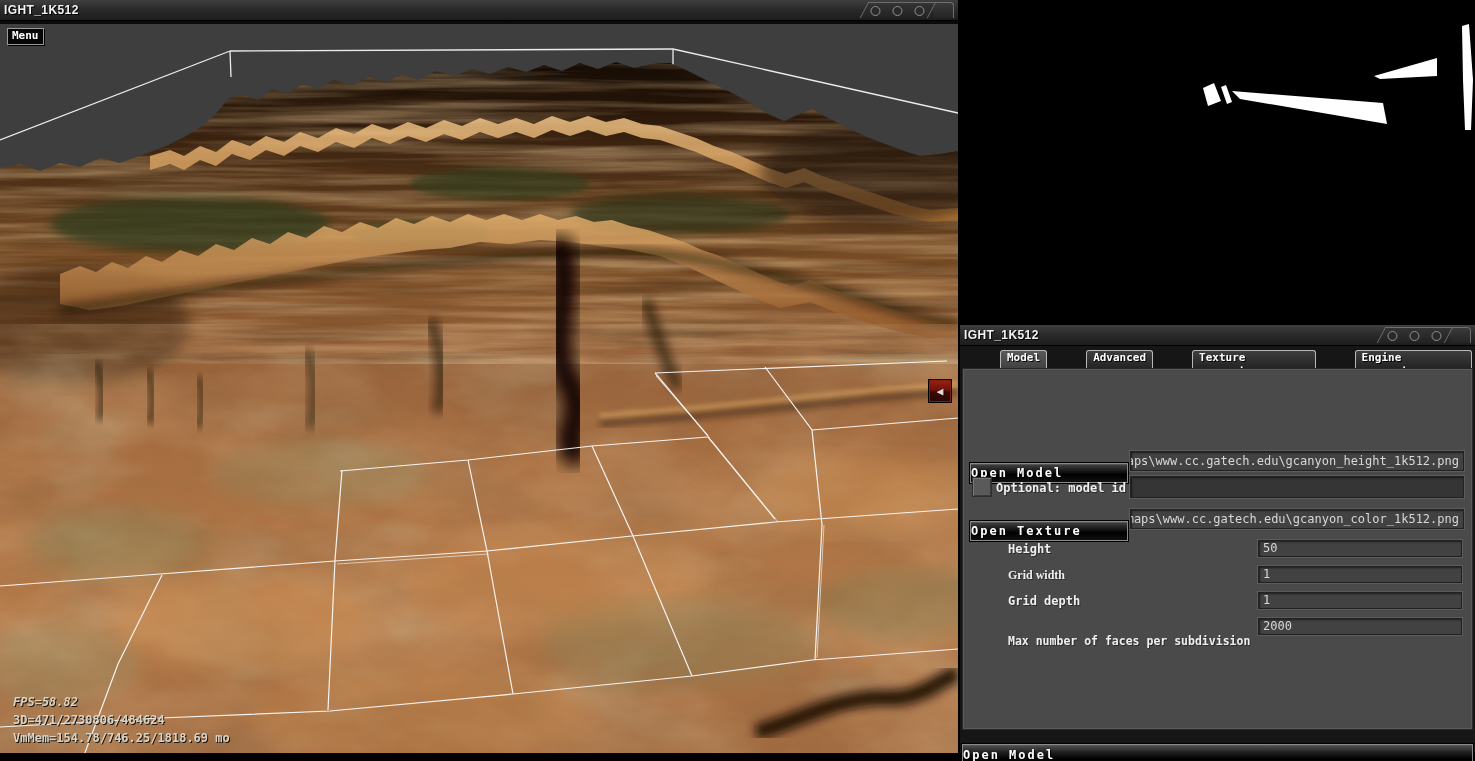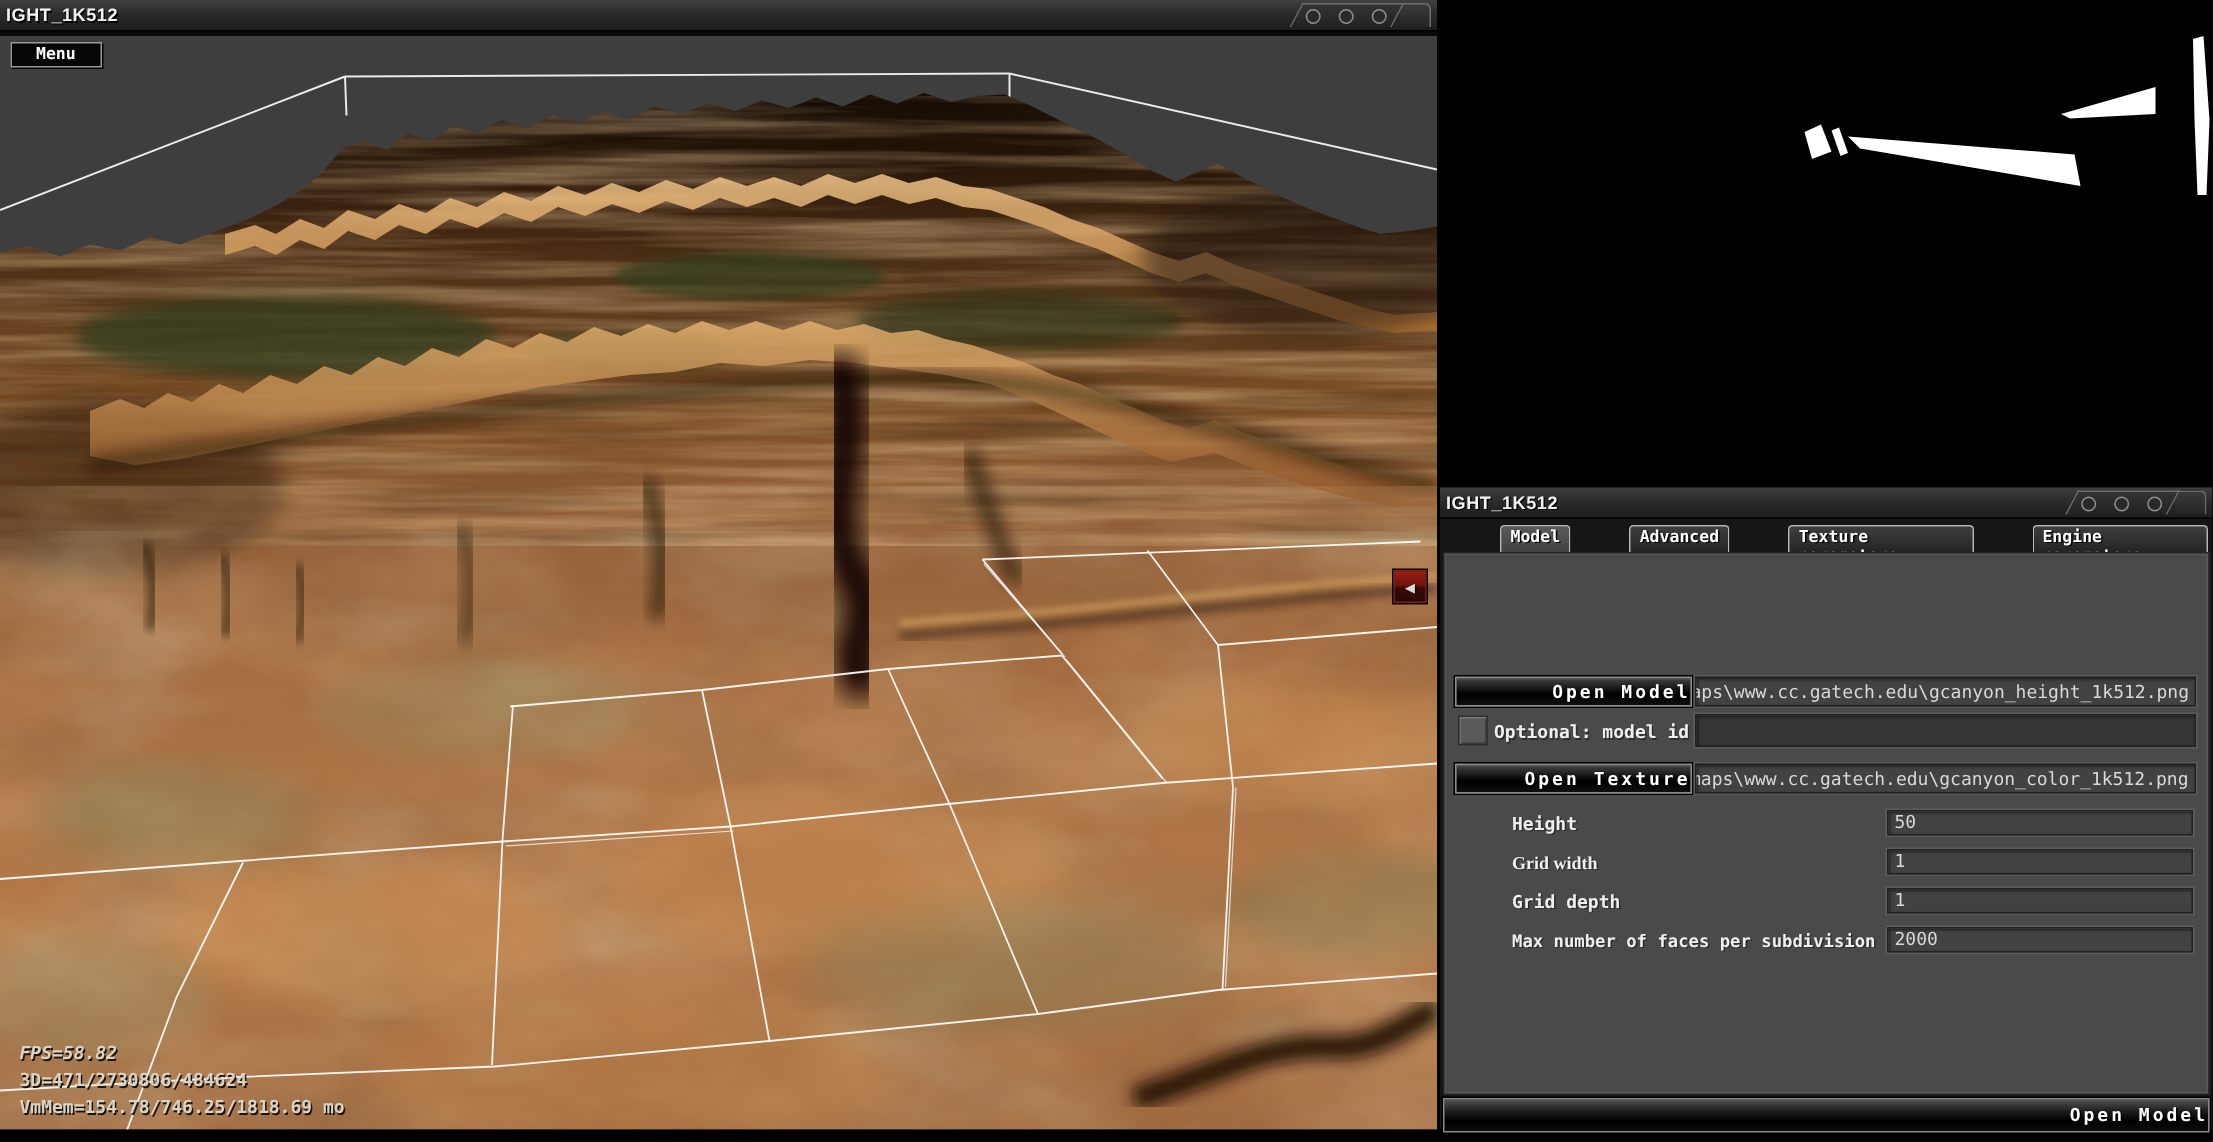--- a/index.html
+++ b/index.html
@@ -16,21 +16,21 @@
     background:linear-gradient(180deg,#343434,#222);border:1px solid #6e6e6e;border-bottom:none;
     transform:skewX(-28deg);display:flex;align-items:center;justify-content:space-around;}
   .c-circle{width:8px;height:8px;border:1px solid #909090;border-radius:50%;
     background:#2a2a2a;transform:skewX(28deg);}
   .ctrl-tail{position:absolute;right:4px;top:2px;width:20px;height:15px;
     background:linear-gradient(180deg,#3a3a3a,#242424);border:1px solid #6e6e6e;border-bottom:none;border-left:none;
     border-radius:0 4px 0 0;}
   
   #left-window{position:absolute;left:0;top:0;width:958px;height:753px;background:#0a0a0a;}
   #viewport{position:absolute;left:0;top:24px;width:958px;height:729px;background:#3e3e3e;overflow:hidden;}
-  #menu-button{position:absolute;left:7px;top:4px;padding:0 16px;height:15px;line-height:14px;
+  #menu-button{position:absolute;left:7px;top:4px;padding:0 4px;height:15px;line-height:14px;
     background:#060606;color:#fff;font:bold 11px "DejaVu Sans Mono",monospace;
     border:1px solid #9a9a9a;box-shadow:1px 1px 0 #000;cursor:default;}
   .stats{position:absolute;left:13px;color:#d9d3c6;font:bold 12px "DejaVu Sans Mono",monospace;
     text-shadow:1px 1px 0 rgba(0,0,0,.85);white-space:pre;}
   #collapse-button{position:absolute;left:928px;top:355px;width:22px;height:22px;
     background:linear-gradient(180deg,#a01d12 0%,#6e140c 45%,#3a0a05 55%,#2a0703 100%);
     border:1px solid #000;box-shadow:inset 0 0 0 1px #7e2018;
     display:flex;align-items:center;justify-content:center;cursor:pointer;}
   #collapse-button .tri{color:#dcdcdc;font-size:11px;line-height:11px;text-shadow:1px 1px 0 #200;}
   
@@ -39,21 +39,21 @@
   .tab{height:17px;padding:0 6px;margin-right:3px;line-height:16px;
     background:linear-gradient(180deg,#3e3e3e,#242424);
     border:1px solid #b8b8b8;border-bottom:none;border-radius:3px 3px 0 0;
     color:#fff;font:bold 11px "DejaVu Sans Mono",monospace;text-shadow:1px 1px 0 #000;cursor:pointer;margin-left:36px;}
   .tab.active{background:linear-gradient(180deg,#5a5a5a,#424242);}
   #tab-content{position:absolute;left:2px;top:43px;width:509px;height:360px;
     background:#4a4a4a;border:1px solid #282828;box-shadow:inset 0 0 0 1px #5a5a5a;}
   .btn3d{position:absolute;background:linear-gradient(180deg,#444 0%,#161616 40%,#000 60%,#101010 100%);
     border:1px solid #8a8a8a;box-shadow:0 0 0 1px #000,inset 0 1px 0 #555;
     color:#fff;font:bold 12px "DejaVu Sans Mono",monospace;letter-spacing:2px;
-    text-align:right;cursor:pointer;text-shadow:1px 1px 0 #000;}
+    text-align:left;cursor:pointer;text-shadow:1px 1px 0 #000;margin-top:12px;}
   .field{position:absolute;background:#424242;border:1px solid #222;
     box-shadow:inset 1px 1px 2px rgba(0,0,0,.55),0 0 0 1px #5c5c5c;
     color:#d8d8d8;font:12px "DejaVu Sans Mono",monospace;
     padding:0 4px;white-space:nowrap;overflow:hidden;cursor:text;}
   .field.rightclip{direction:rtl;text-align:left;}
   .field.rightclip span{direction:ltr;unicode-bidi:bidi-override;}
   .plabel{position:absolute;color:#efefef;font:bold 12px "DejaVu Sans Mono",monospace;
     text-shadow:1px 1px 0 #2c2c2c;white-space:nowrap;}
   #optional-checkbox{position:absolute;left:12px;top:152px;width:18px;height:18px;
     background:#5a5a5a;border:1px solid #2e2e2e;box-shadow:inset 1px 1px 0 #777,inset -1px -1px 0 #3a3a3a;cursor:pointer;}
@@ -276,19 +276,19 @@
 
     <div class="plabel" style="left:48px;top:217px;">Height</div>
     <div class="field" style="left:298px;top:215px;width:194px;height:15px;line-height:15px;">50</div>
 
     <div class="plabel" style="left:48px;top:243px;font-family:Liberation Serif, serif;">Grid width</div>
     <div class="field" style="left:298px;top:241px;width:194px;height:15px;line-height:15px;">1</div>
 
     <div class="plabel" style="left:48px;top:269px;">Grid depth</div>
     <div class="field" style="left:298px;top:267px;width:194px;height:15px;line-height:15px;">1</div>
 
-    <div class="plabel" style="left:48px;top:295px;font-size:11.5px;">Max number of faces per subdivision</div>
+    <div class="plabel" style="left:48px;top:309px;font-size:11.5px;">Max number of faces per subdivision</div>
     <div class="field" style="left:298px;top:293px;width:194px;height:15px;line-height:15px;">2000</div>
 
     <div class="btn3d" id="open-model-bottom">Open Model</div>
   </div>
 
 </div>
 
 </body></html>

